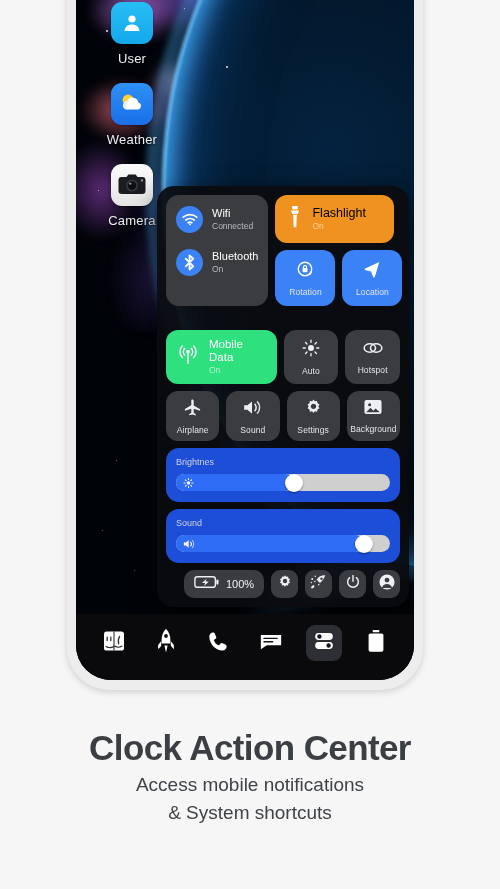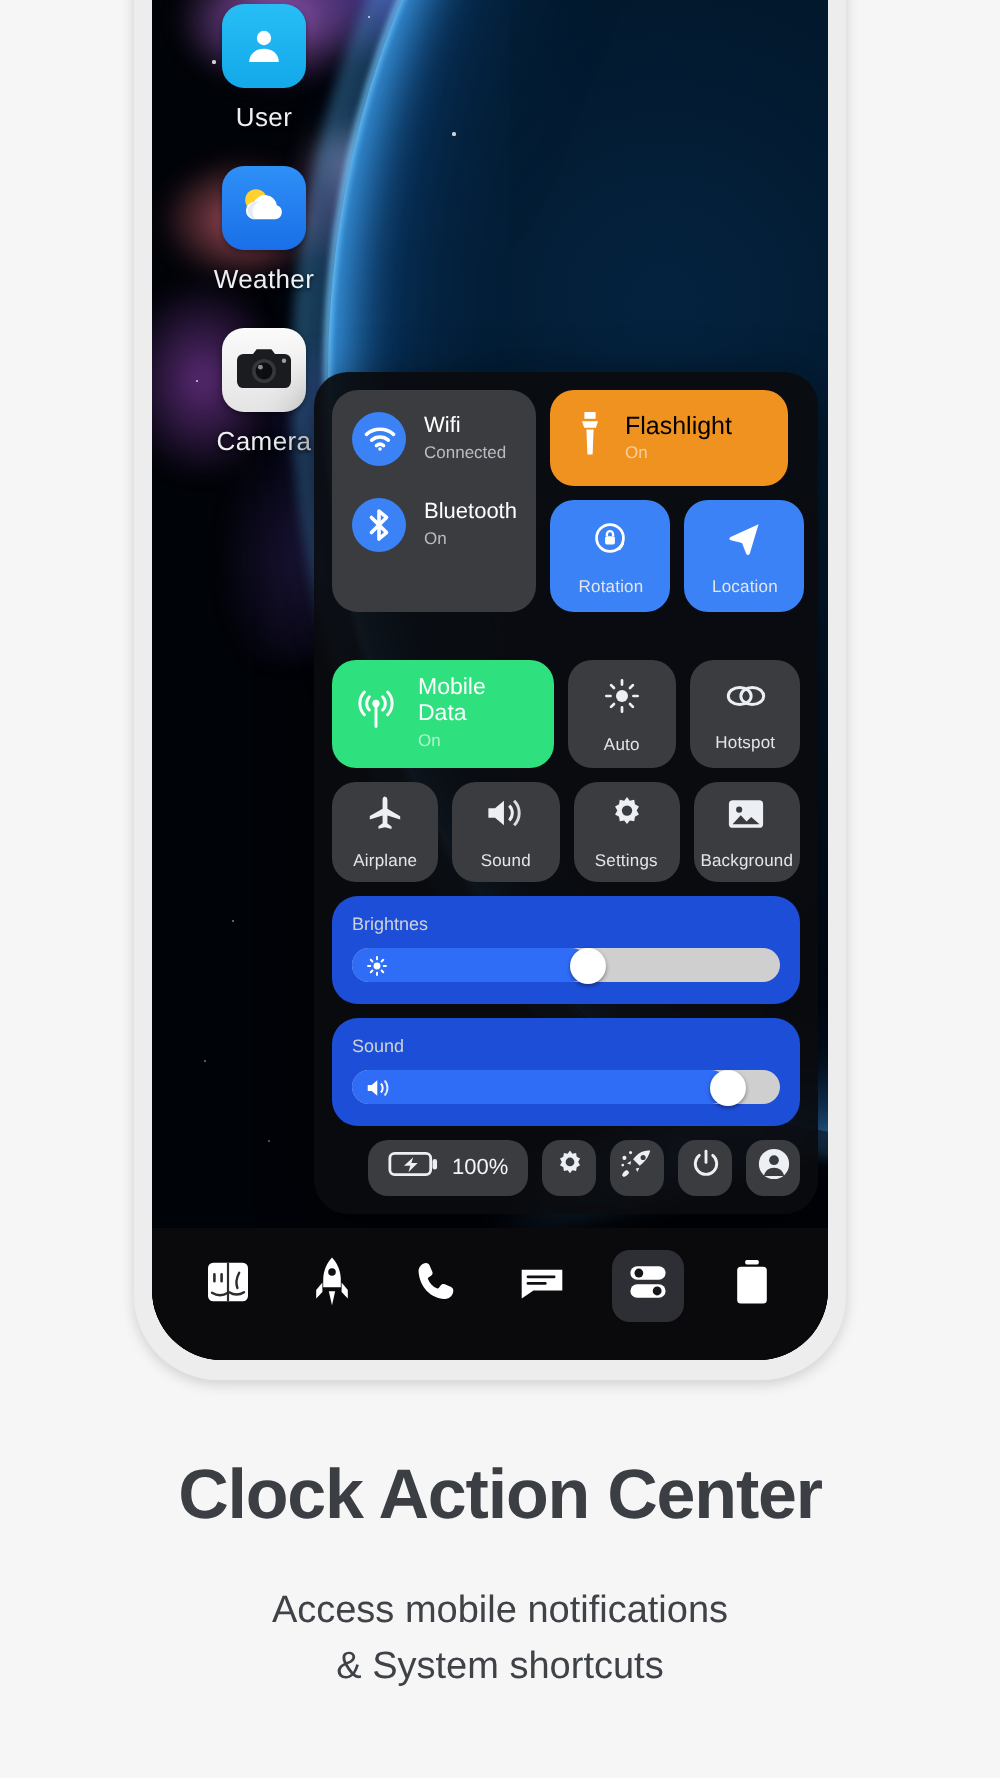--- a/index.html
+++ b/index.html
@@ -210,21 +210,21 @@
     display:flex;align-items:center;justify-content:center;
   }
   .dock-item.active{ background:#2d2f34; }
 
   
   .caption{ position:absolute; left:0; right:0; top:728px; text-align:center; }
   .headline{
     font-size:35px; font-weight:700; color:#3b3f44; letter-spacing:-.6px; line-height:1.15;
   }
   .subline{
-    margin-top:24px; font-size:19px; color:#3f4348; line-height:1.45; font-weight:400;
+    margin-top:3px; font-size:19px; color:#3f4348; line-height:1.45; font-weight:400;
   }
 </style>
 </head>
 <body>
 
 <div class="phone-frame">
   <div class="phone-screen">
 
     <div class="wallpaper">
       <div class="nebula"></div>

